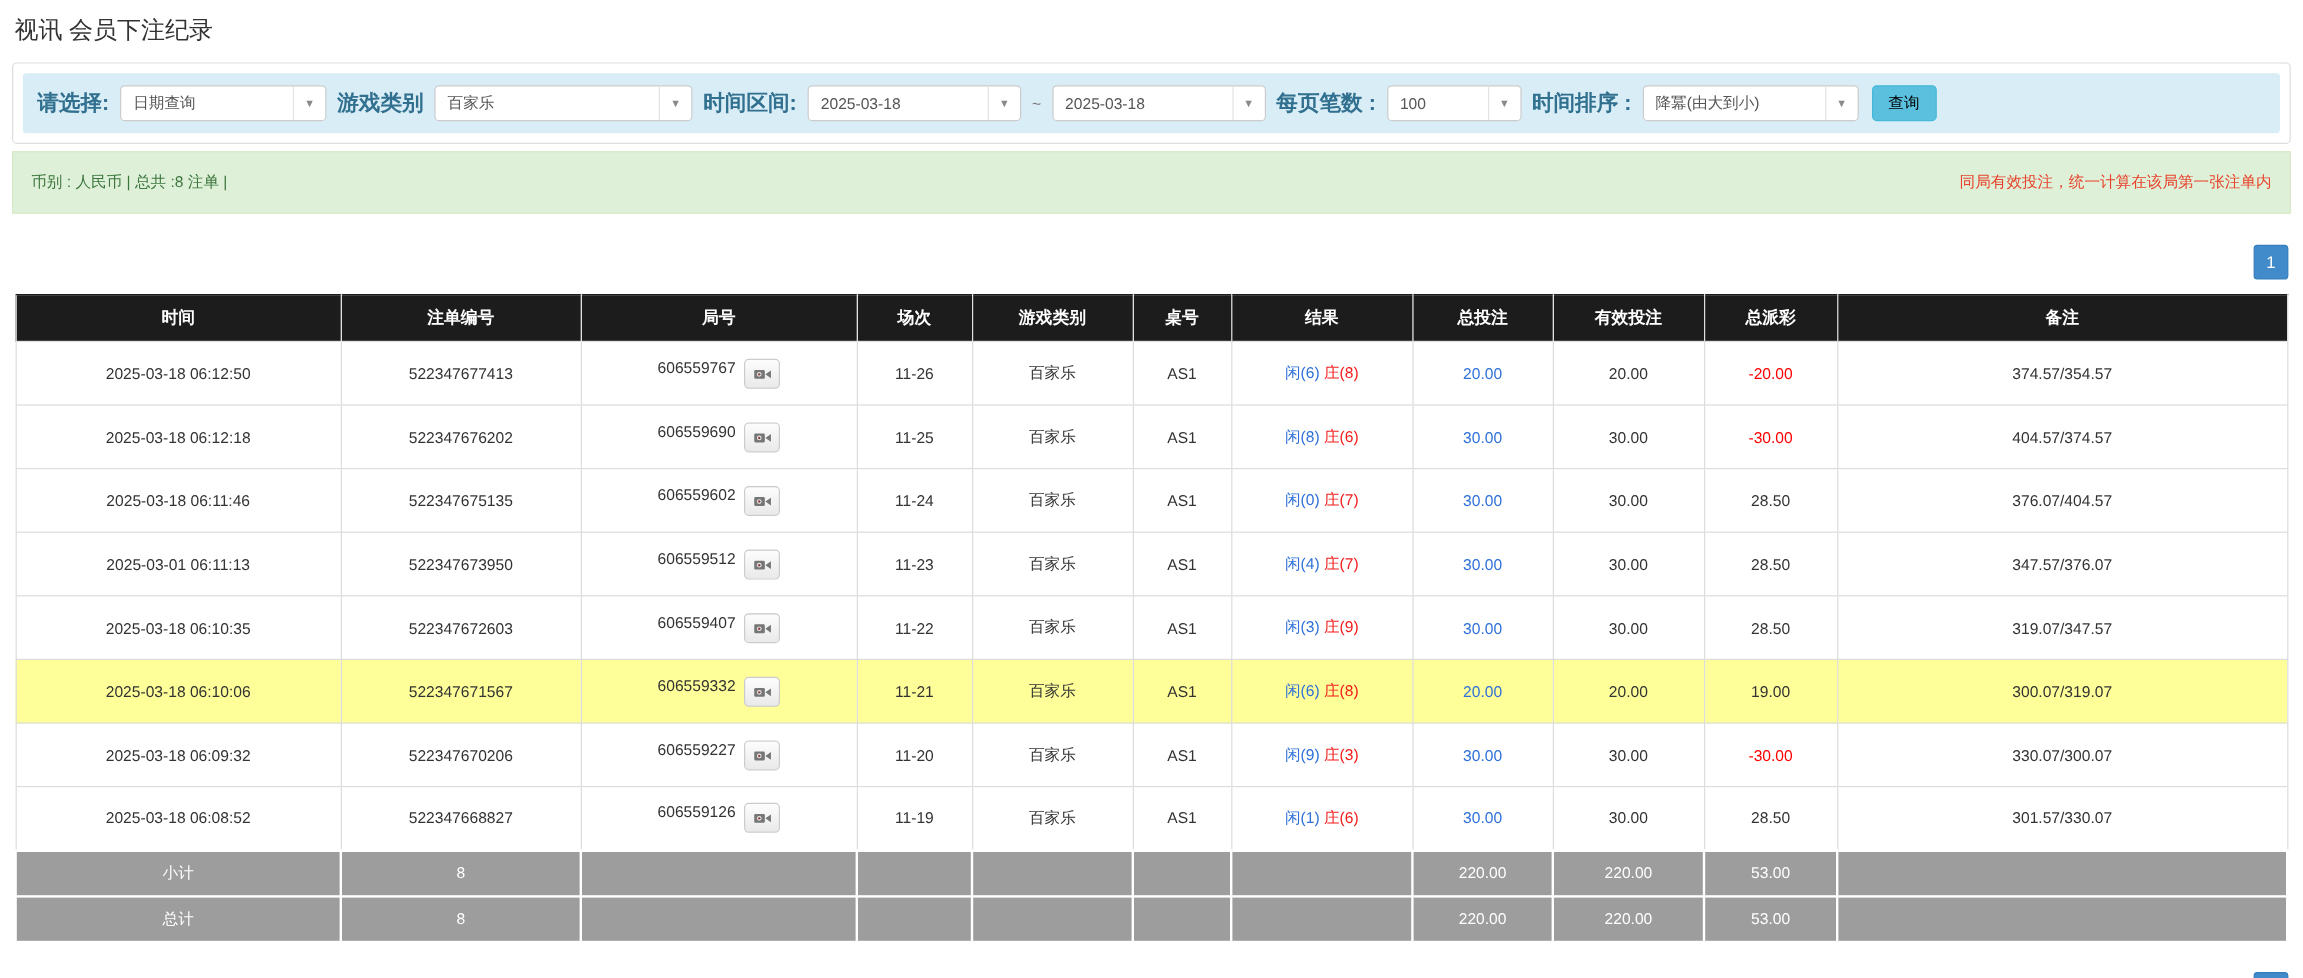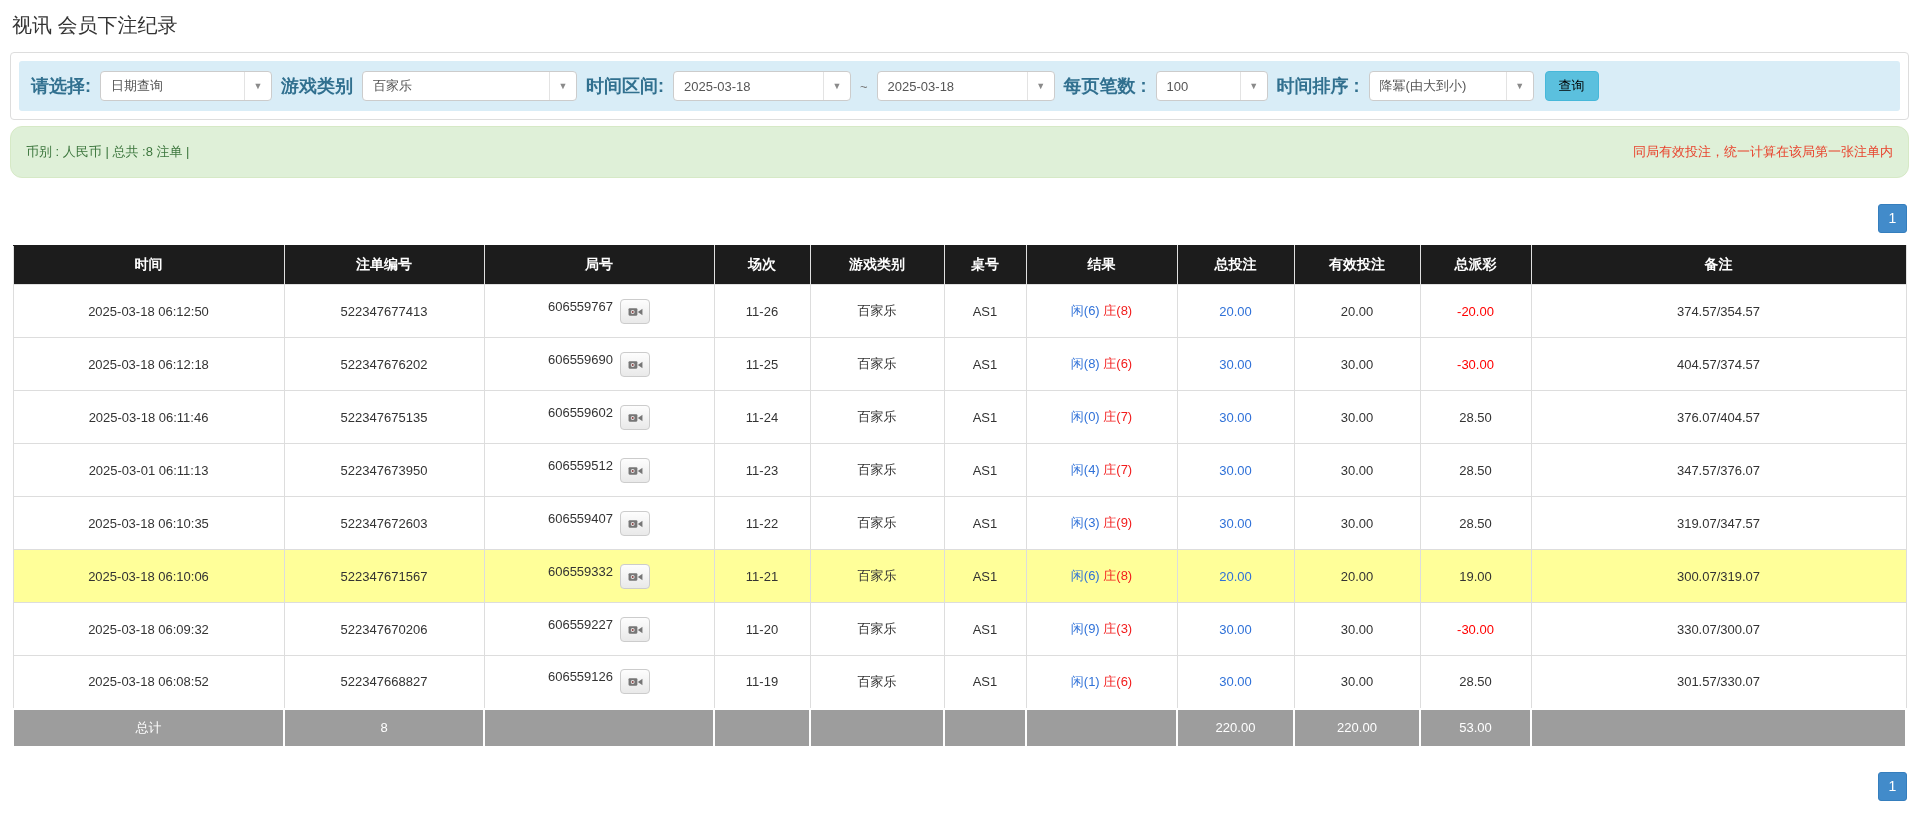--- a/index.html
+++ b/index.html
@@ -13,28 +13,28 @@
     background: #fff; padding: 8px; }
   .filter-bar { background: #d9edf7; border-radius: 3px; padding: 10px 12px;
     display: flex; align-items: center; gap: 9px; }
   .flabel { color: #31708f; font-weight: bold; font-size: 18px; white-space: nowrap; }
   .select { background: #fff; border: 1px solid #ccc; border-radius: 4px; height: 30px;
     display: flex; align-items: center; font-size: 13px; color: #555; cursor: pointer; }
   .select .val { padding: 0 10px; flex: 1; white-space: nowrap; overflow: hidden; }
   .select .caret { width: 27px; align-self: stretch; display: flex; align-items: center;
     justify-content: center; color: #8a8a8a; font-size: 9px; border-left: 1px solid #e3e3e3; }
   .w-select1 { width: 172px; justify-content: space-between; } .w-select2 { width: 215px; }
-  .w-date { width: 178px; } .w-size { width: 112px; gap: 28px; } .w-sort { width: 165px; }
+  .w-date { width: 178px; } .w-size { width: 112px; gap: 28px; } .w-sort { width: 180px; }
   .tilde { color: #777; font-size: 13px; }
   .btn-query { background: #5bc0de; border: 1px solid #46b8da; color: #000000; height: 30px;
     padding: 0 13px; border-radius: 4px; font-size: 13px; cursor: pointer; margin-left: 2px; }
 
   
   .summary-bar { margin: 6px 10px 0; background: #dff0d8; border: 1px solid #d6e9c6;
-    border-radius: 12px; height: 52px; padding: 0 15px; display: flex;
+    border-radius: 0; height: 52px; padding: 0 15px; display: flex;
     align-items: center; justify-content: space-between; font-size: 13px; }
   .summary-left { color: #3c763d; }
   .summary-right { color: #e8432d; }
 
   
   .pagination-top { margin: 26px 12px 12px; text-align: right; }
   .pagination-bottom { margin: 24px 12px 0; text-align: right; }
   .page-btn { display: inline-block; width: 29px; height: 29px; line-height: 27px;
     text-align: center; background: #428bca; border: 1px solid #357ebd; color: #fff;
     font-size: 14px; border-radius: 3px; cursor: pointer; }
@@ -362,30 +362,43 @@
       <span class="banker">庄(6)</span>
     </td>
     <td class="link-blue">30.00</td>
     <td>30.00</td>
     <td>28.50</td>
     <td>301.57/330.07</td>
   </tr>
     </tbody>
   <tfoot>
     <tr>
-      <td>总计</td>
+      <td>小计</td>
       <td>8</td>
       <td></td>
         <td></td>
       <td></td>
         <td></td>
       <td></td>
       <td>220.00</td>
       <td>220.00</td>
       <td>53.00</td>
       <td></td>
     </tr>
+    <tr>
+      <td>总计</td>
+      <td>8</td>
+      <td></td>
+        <td></td>
+      <td></td>
+        <td></td>
+      <td></td>
+      <td>220.00</td>
+      <td>220.00</td>
+      <td>53.00</td>
+      <td></td>
+    </tr>
   </tfoot>
 </table>
 
 <div class="pagination-bottom">
   <span class="page-btn">1</span>
 </div>
 
 </body></html>

